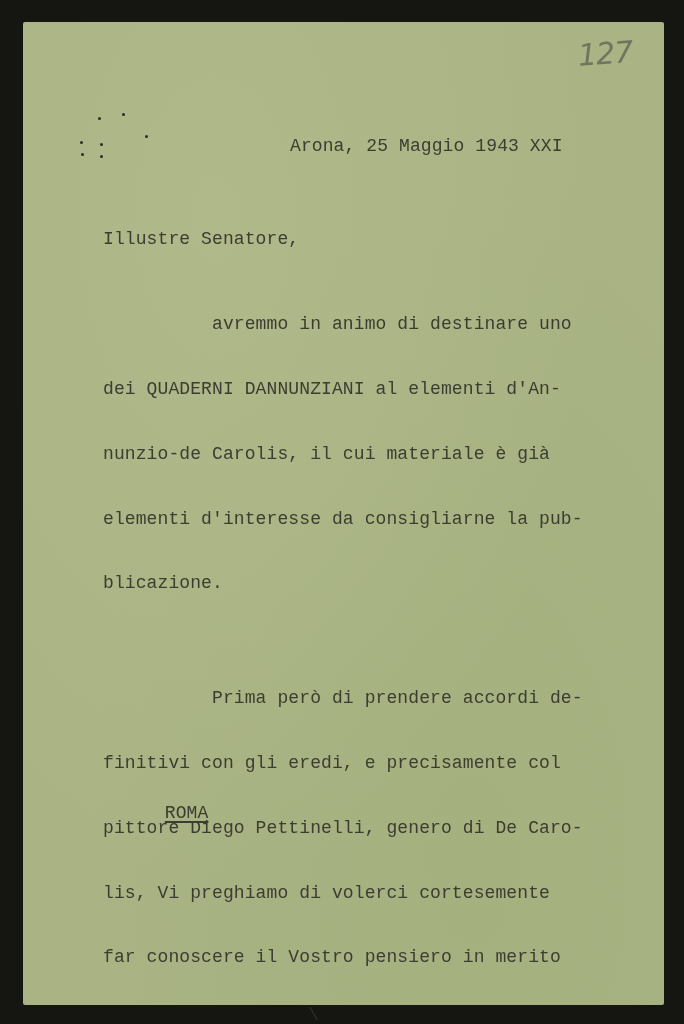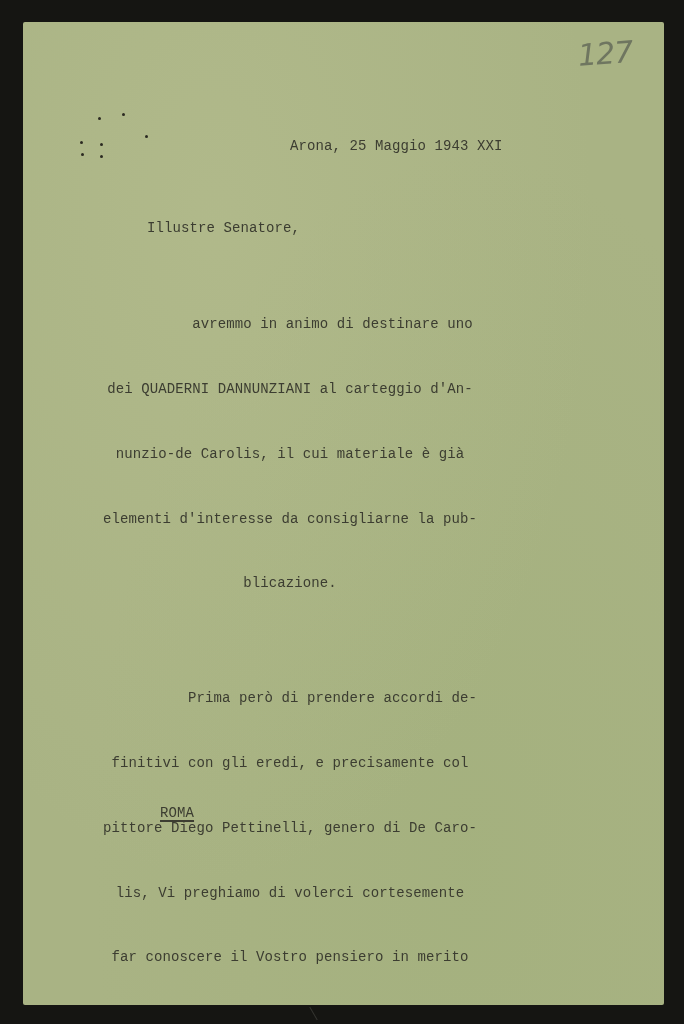--- a/index.html
+++ b/index.html
@@ -21,51 +21,49 @@
       height: 983px;
       background: #a9b384;
       background-image:
         radial-gradient(ellipse at 30% 20%, rgba(190,196,150,0.35), rgba(0,0,0,0) 60%),
         radial-gradient(ellipse at 70% 85%, rgba(150,170,110,0.25), rgba(0,0,0,0) 60%);
       border-radius: 2px;
     }
     .typed {
       position: absolute;
       font-family: "Liberation Mono", "DejaVu Sans Mono", monospace;
-      font-size: 14px;
+      font-size: 18px;
       line-height: 21.6px;
       color: #3c3d31;
       white-space: pre;
       letter-spacing: 0.1px;
     }
     .typed .line {
       display: block;
       height: 21.6px;
-      text-align: center;
     }
     .page-number {
       position: absolute;
       left: 578px;
       top: 36px;
       font-family: "DejaVu Sans", sans-serif;
       font-size: 30px;
       color: #6f7660;
       font-style: italic;
       letter-spacing: -1px;
       transform: rotate(-4deg);
       font-weight: 300;
     }
     .date-line {
       left: 290px;
       top: 136px;
     }
     .salutation {
       left: 103px;
-      top: 218px;
-      margin-left: 44px;
+      top: 229px;
     }
     .body-block {
       left: 103px;
       top: 271px;
     }
     .address-block {
       left: 103px;
       top: 781px;
     }
     .underlined {
@@ -105,21 +103,21 @@
 <div class="dot" style="left:100px;top:143px;"></div>
 <div class="dot" style="left:81px;top:153px;"></div>
 <div class="dot" style="left:100px;top:155px;"></div>
 
 <div class="typed date-line">Arona, 25 Maggio 1943 XXI</div>
 
 <div class="typed salutation">Illustre Senatore,</div>
 
 <div class="typed body-block">
   <span class="line">          avremmo in animo di destinare uno</span>
-  <span class="line">dei QUADERNI DANNUNZIANI al carteggio d'An-</span>
+  <span class="line">dei QUADERNI DANNUNZIANI al elementi d'An-</span>
   <span class="line">nunzio-de Carolis, il cui materiale è già</span>
   <span class="line">elementi d'interesse da consigliarne la pub-</span>
   <span class="line">blicazione.</span>
   <span class="line" style="height:7px;"></span>
   <span class="line">          Prima però di prendere accordi de-</span>
   <span class="line">finitivi con gli eredi, e precisamente col</span>
   <span class="line">pittore Diego Pettinelli, genero di De Caro-</span>
   <span class="line">lis, Vi preghiamo di volerci cortesemente</span>
   <span class="line">far conoscere il Vostro pensiero in merito</span>
   

